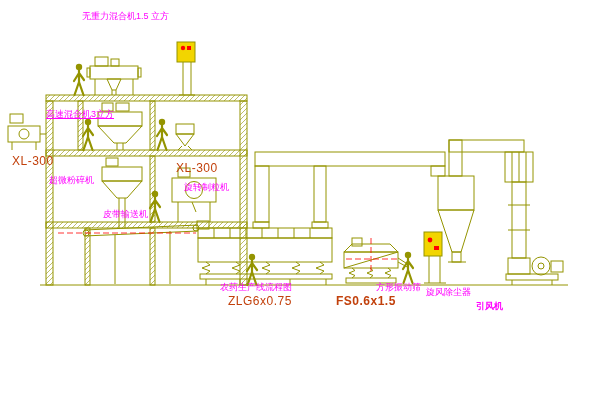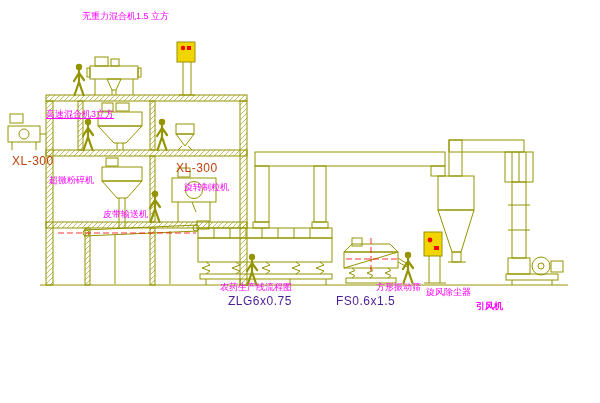--- a/index.html
+++ b/index.html
@@ -1,21 +1,21 @@
 <!DOCTYPE html>
 <html><head>
 <meta charset="utf-8">
 <style>
   * { margin:0; padding:0; box-sizing:border-box; }
   html,body { background:#ffffff; font-family:"Liberation Sans", sans-serif; }
   .stage { position:relative; width:600px; height:403px; background:#ffffff; overflow:hidden; }
   .stage svg { position:absolute; left:0; top:0; }
   .lbl { position:absolute; white-space:nowrap; line-height:1.1;text-align:center; }
   .magenta { color:#ff00ff; font-size:9px; }
-  .red-model { color:#4c1d95; font-size:12px; letter-spacing:0.5px; }
+  .red-model { color:#c2410c; font-size:12px; letter-spacing:0.5px; }
   .red-model-lg { color:#c2410c; font-size:12px; letter-spacing:0.5px; }
   .title-wrap { position:absolute; left:282px; top:42px; display:flex; align-items:baseline; gap:4px; }
   .title-main { color:#ff0000; font-size:15px; }
   .title-cap  { color:#ff0000; font-size:21px; }
 </style>
 </head>
 <body>
 
 <div class="stage">
 
@@ -193,18 +193,18 @@
 
   <div class="lbl red-model-lg" style="left:176px; top:162px;">XL-300</div>
   <div class="lbl magenta" style="left:176px; top:183px;margin-left:8px;">旋转制粒机</div>
 
   <div class="lbl magenta" style="left:103px; top:210px;">皮带输送机</div>
 
   <div class="lbl magenta" style="left:220px; top:283px;">农药生产线流程图</div>
   <div class="lbl red-model" style="left:228px; top:295px;">ZLG6x0.75</div>
 
   <div class="lbl magenta" style="left:340px; top:283px;margin-left:36px;">方形振动筛</div>
-  <div class="lbl red-model" style="left:336px; top:295px;">FS0.6x1.5</div>
+  <div class="lbl red-model" style="left:336px; top:295px;font-weight:bold;">FS0.6x1.5</div>
 
   <div class="lbl magenta" style="left:426px; top:288px;font-family:Liberation Serif, serif;">旋风除尘器</div>
   <div class="lbl magenta" style="left:476px; top:302px;font-weight:bold;">引风机</div>
 
 </div>
 
 </body></html>

